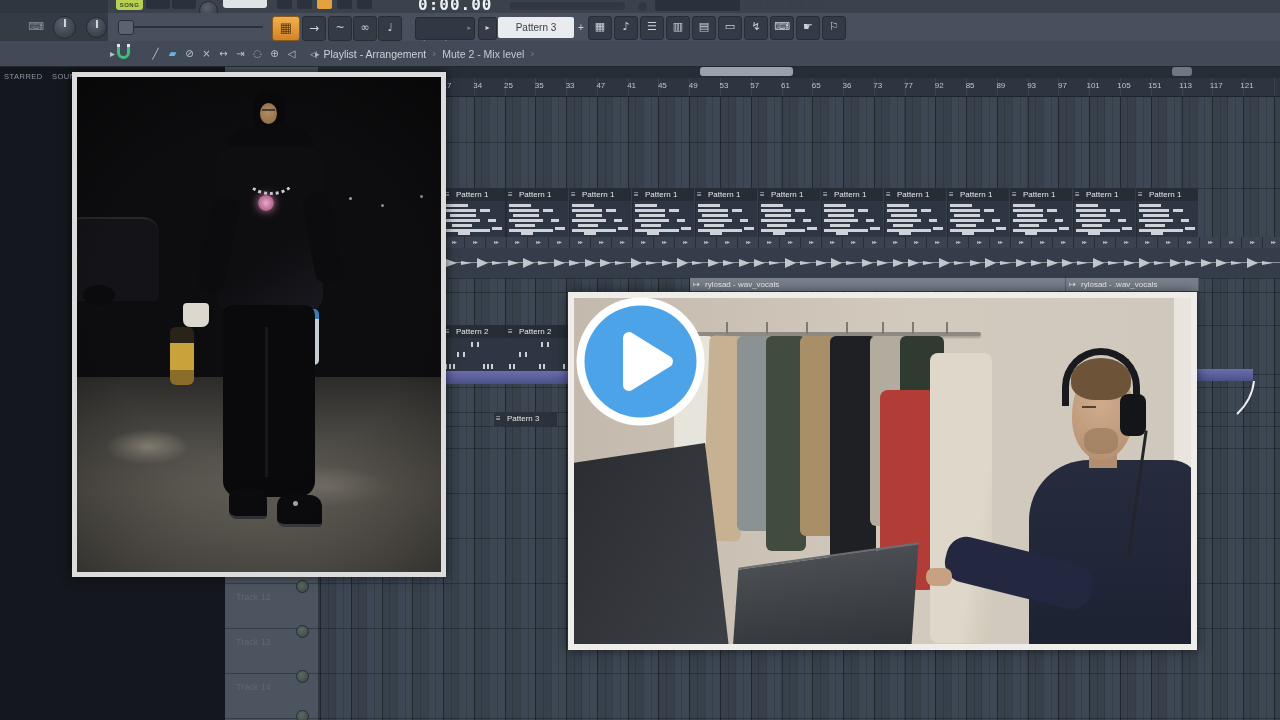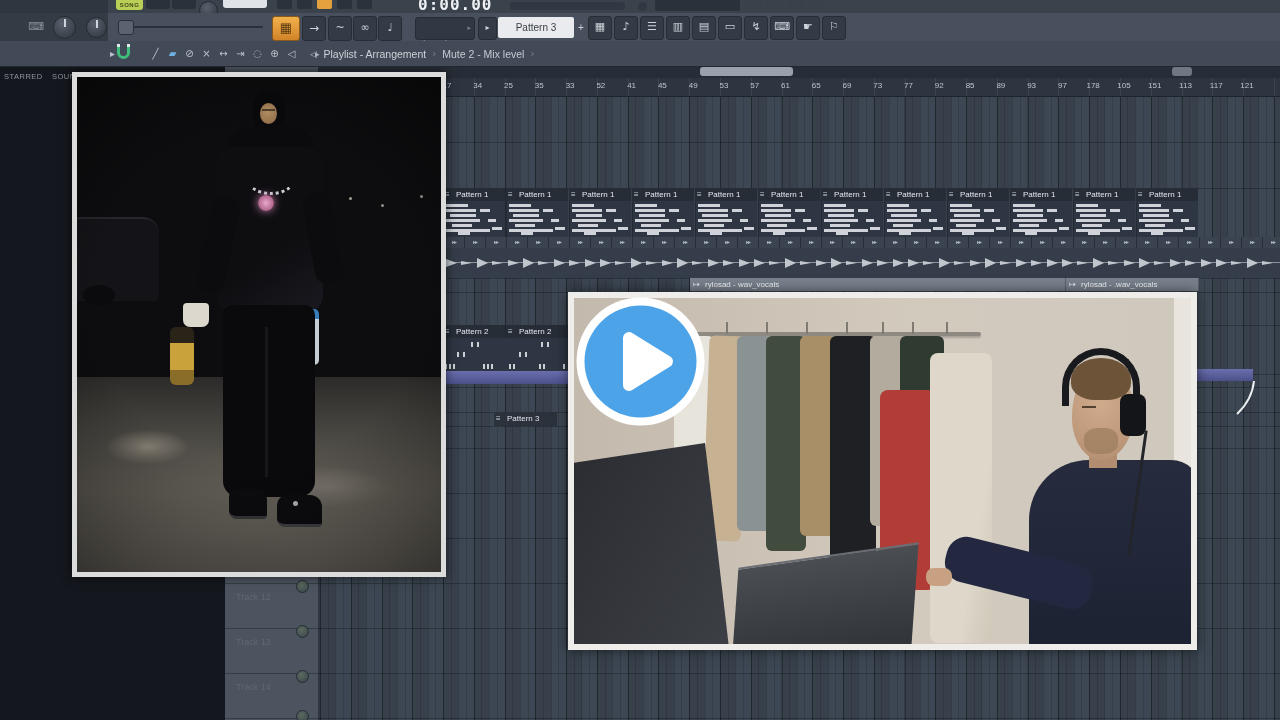--- a/index.html
+++ b/index.html
@@ -188,37 +188,37 @@
       <circle id="playBlue" cx="65.5" cy="65.5" r="56" fill="#4da3e8"></circle>
       <path d="M54 42 L92 65.5 L54 89 Z" fill="#ffffff" stroke="#ffffff" stroke-width="12" stroke-linejoin="round"></path>
     </svg>
   </div>
 
 <div style="position: absolute; left: 435px; top: 80px; width: 24px; height: 12px; text-align: center; color: rgb(189, 197, 207); font: 8px / 12px &quot;Liberation Sans&quot;, sans-serif; z-index: 2;">17</div>
     <div style="position: absolute; left: 465.77px; top: 80px; width: 24px; height: 12px; text-align: center; color: rgb(189, 197, 207); font: 8px / 12px &quot;Liberation Sans&quot;, sans-serif; z-index: 2;">34</div>
     <div style="position: absolute; left: 496.54px; top: 80px; width: 24px; height: 12px; text-align: center; color: rgb(189, 197, 207); font: 8px / 12px &quot;Liberation Sans&quot;, sans-serif; z-index: 2;">25</div>
     <div style="position: absolute; left: 527.31px; top: 80px; width: 24px; height: 12px; text-align: center; color: rgb(189, 197, 207); font: 8px / 12px &quot;Liberation Sans&quot;, sans-serif; z-index: 2;">35</div>
     <div style="position: absolute; left: 558.08px; top: 80px; width: 24px; height: 12px; text-align: center; color: rgb(189, 197, 207); font: 8px / 12px &quot;Liberation Sans&quot;, sans-serif; z-index: 2;">33</div>
-    <div style="position: absolute; left: 588.85px; top: 80px; width: 24px; height: 12px; text-align: center; color: rgb(189, 197, 207); font: 8px / 12px &quot;Liberation Sans&quot;, sans-serif; z-index: 2;">52</div>
+    <div style="position: absolute; left: 588.85px; top: 80px; width: 24px; height: 12px; text-align: center; color: rgb(189, 197, 207); font: 8px / 12px &quot;Liberation Sans&quot;, sans-serif; z-index: 2;">47</div>
     <div style="position: absolute; left: 619.62px; top: 80px; width: 24px; height: 12px; text-align: center; color: rgb(189, 197, 207); font: 8px / 12px &quot;Liberation Sans&quot;, sans-serif; z-index: 2;">41</div>
     <div style="position: absolute; left: 650.39px; top: 80px; width: 24px; height: 12px; text-align: center; color: rgb(189, 197, 207); font: 8px / 12px &quot;Liberation Sans&quot;, sans-serif; z-index: 2;">45</div>
     <div style="position: absolute; left: 681.16px; top: 80px; width: 24px; height: 12px; text-align: center; color: rgb(189, 197, 207); font: 8px / 12px &quot;Liberation Sans&quot;, sans-serif; z-index: 2;">49</div>
     <div style="position: absolute; left: 711.93px; top: 80px; width: 24px; height: 12px; text-align: center; color: rgb(189, 197, 207); font: 8px / 12px &quot;Liberation Sans&quot;, sans-serif; z-index: 2;">53</div>
     <div style="position: absolute; left: 742.7px; top: 80px; width: 24px; height: 12px; text-align: center; color: rgb(189, 197, 207); font: 8px / 12px &quot;Liberation Sans&quot;, sans-serif; z-index: 2;">57</div>
     <div style="position: absolute; left: 773.47px; top: 80px; width: 24px; height: 12px; text-align: center; color: rgb(189, 197, 207); font: 8px / 12px &quot;Liberation Sans&quot;, sans-serif; z-index: 2;">61</div>
     <div style="position: absolute; left: 804.24px; top: 80px; width: 24px; height: 12px; text-align: center; color: rgb(189, 197, 207); font: 8px / 12px &quot;Liberation Sans&quot;, sans-serif; z-index: 2;">65</div>
-    <div style="position: absolute; left: 835.01px; top: 80px; width: 24px; height: 12px; text-align: center; color: rgb(189, 197, 207); font: 8px / 12px &quot;Liberation Sans&quot;, sans-serif; z-index: 2;">69</div>
+    <div style="position: absolute; left: 835.01px; top: 80px; width: 24px; height: 12px; text-align: center; color: rgb(189, 197, 207); font: 8px / 12px &quot;Liberation Sans&quot;, sans-serif; z-index: 2;">36</div>
     <div style="position: absolute; left: 865.78px; top: 80px; width: 24px; height: 12px; text-align: center; color: rgb(189, 197, 207); font: 8px / 12px &quot;Liberation Sans&quot;, sans-serif; z-index: 2;">73</div>
     <div style="position: absolute; left: 896.55px; top: 80px; width: 24px; height: 12px; text-align: center; color: rgb(189, 197, 207); font: 8px / 12px &quot;Liberation Sans&quot;, sans-serif; z-index: 2;">77</div>
     <div style="position: absolute; left: 927.32px; top: 80px; width: 24px; height: 12px; text-align: center; color: rgb(189, 197, 207); font: 8px / 12px &quot;Liberation Sans&quot;, sans-serif; z-index: 2;">92</div>
     <div style="position: absolute; left: 958.09px; top: 80px; width: 24px; height: 12px; text-align: center; color: rgb(189, 197, 207); font: 8px / 12px &quot;Liberation Sans&quot;, sans-serif; z-index: 2;">85</div>
     <div style="position: absolute; left: 988.86px; top: 80px; width: 24px; height: 12px; text-align: center; color: rgb(189, 197, 207); font: 8px / 12px &quot;Liberation Sans&quot;, sans-serif; z-index: 2;">89</div>
     <div style="position: absolute; left: 1019.63px; top: 80px; width: 24px; height: 12px; text-align: center; color: rgb(189, 197, 207); font: 8px / 12px &quot;Liberation Sans&quot;, sans-serif; z-index: 2;">93</div>
     <div style="position: absolute; left: 1050.4px; top: 80px; width: 24px; height: 12px; text-align: center; color: rgb(189, 197, 207); font: 8px / 12px &quot;Liberation Sans&quot;, sans-serif; z-index: 2;">97</div>
-    <div style="position: absolute; left: 1081.17px; top: 80px; width: 24px; height: 12px; text-align: center; color: rgb(189, 197, 207); font: 8px / 12px &quot;Liberation Sans&quot;, sans-serif; z-index: 2;">178</div>
+    <div style="position: absolute; left: 1081.17px; top: 80px; width: 24px; height: 12px; text-align: center; color: rgb(189, 197, 207); font: 8px / 12px &quot;Liberation Sans&quot;, sans-serif; z-index: 2;">101</div>
     <div style="position: absolute; left: 1111.94px; top: 80px; width: 24px; height: 12px; text-align: center; color: rgb(189, 197, 207); font: 8px / 12px &quot;Liberation Sans&quot;, sans-serif; z-index: 2;">105</div>
     <div style="position: absolute; left: 1142.71px; top: 80px; width: 24px; height: 12px; text-align: center; color: rgb(189, 197, 207); font: 8px / 12px &quot;Liberation Sans&quot;, sans-serif; z-index: 2;">151</div>
     <div style="position: absolute; left: 1173.48px; top: 80px; width: 24px; height: 12px; text-align: center; color: rgb(189, 197, 207); font: 8px / 12px &quot;Liberation Sans&quot;, sans-serif; z-index: 2;">113</div>
     <div style="position: absolute; left: 1204.25px; top: 80px; width: 24px; height: 12px; text-align: center; color: rgb(189, 197, 207); font: 8px / 12px &quot;Liberation Sans&quot;, sans-serif; z-index: 2;">117</div>
     <div style="position: absolute; left: 1235.02px; top: 80px; width: 24px; height: 12px; text-align: center; color: rgb(189, 197, 207); font: 8px / 12px &quot;Liberation Sans&quot;, sans-serif; z-index: 2;">121</div>
     <div style="position: absolute; left: 318px; top: 142px; width: 962px; height: 1px; background: rgba(15, 20, 26, 0.35); z-index: 1;"></div>
     <div style="position: absolute; left: 318px; top: 188px; width: 962px; height: 1px; background: rgba(15, 20, 26, 0.35); z-index: 1;"></div>
     <div style="position: absolute; left: 318px; top: 237px; width: 962px; height: 1px; background: rgba(15, 20, 26, 0.35); z-index: 1;"></div>
     <div style="position: absolute; left: 318px; top: 248px; width: 962px; height: 1px; background: rgba(15, 20, 26, 0.35); z-index: 1;"></div>
     <div style="position: absolute; left: 318px; top: 278px; width: 962px; height: 1px; background: rgba(15, 20, 26, 0.35); z-index: 1;"></div>

